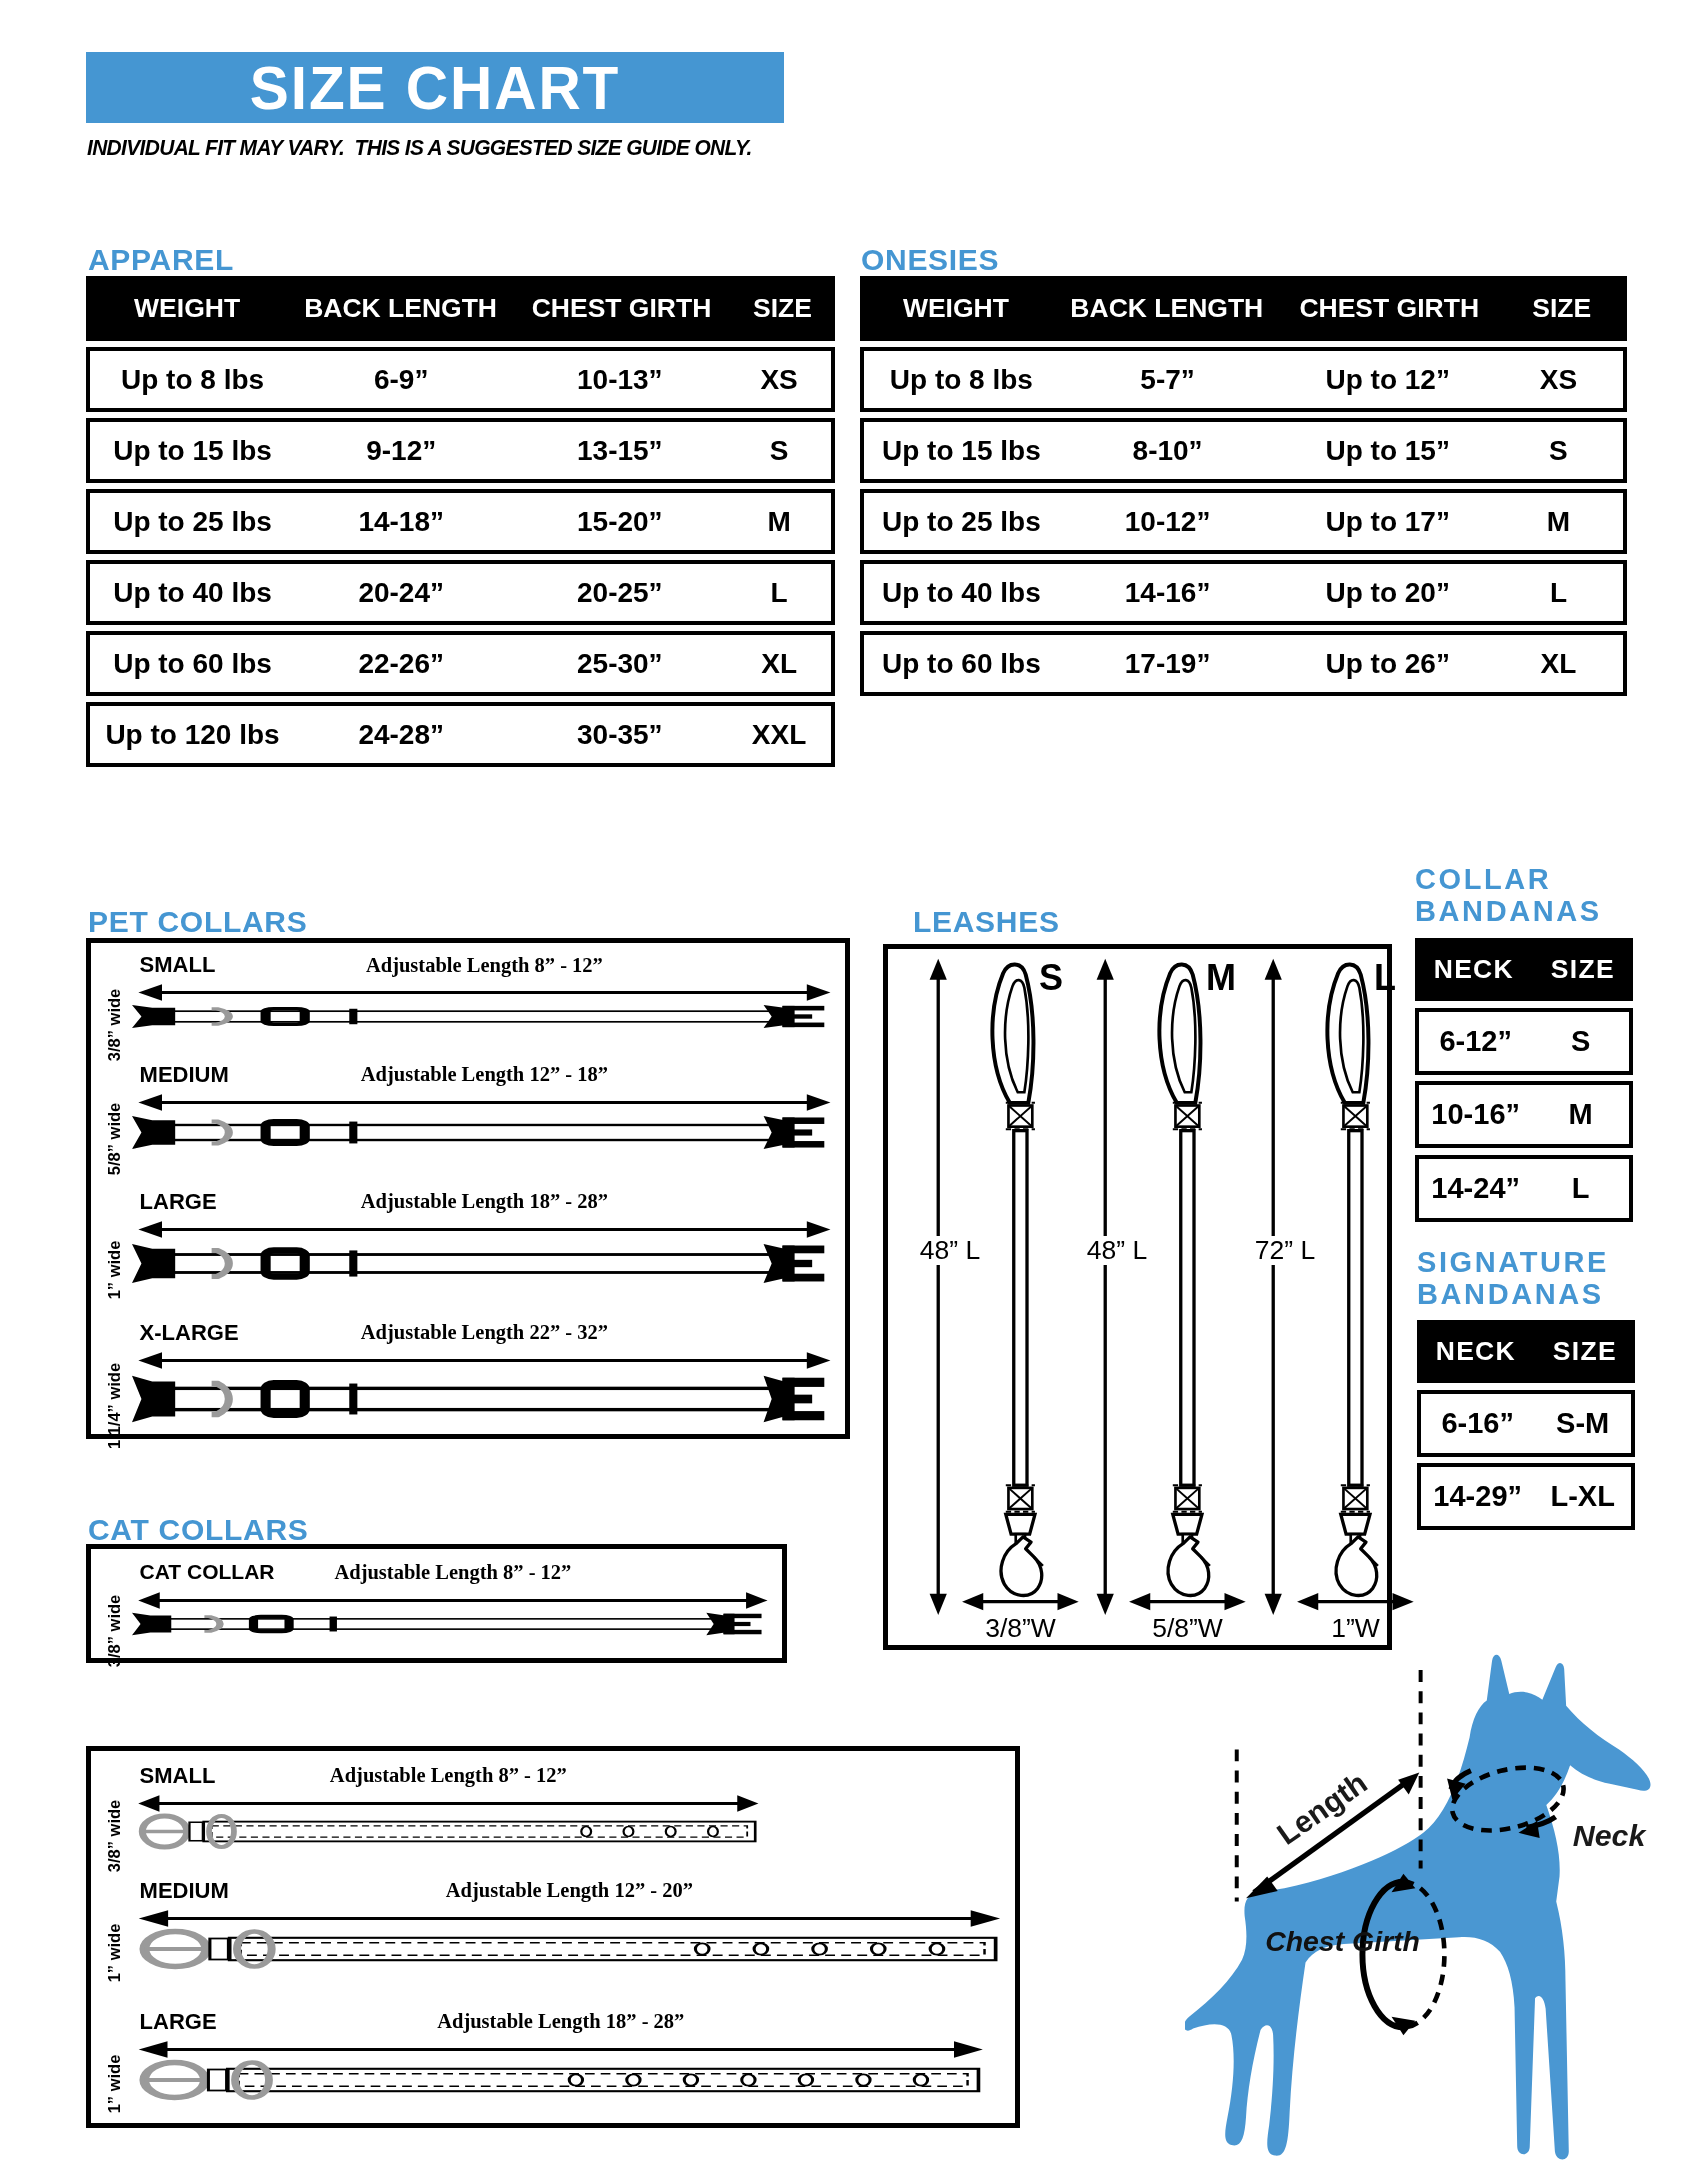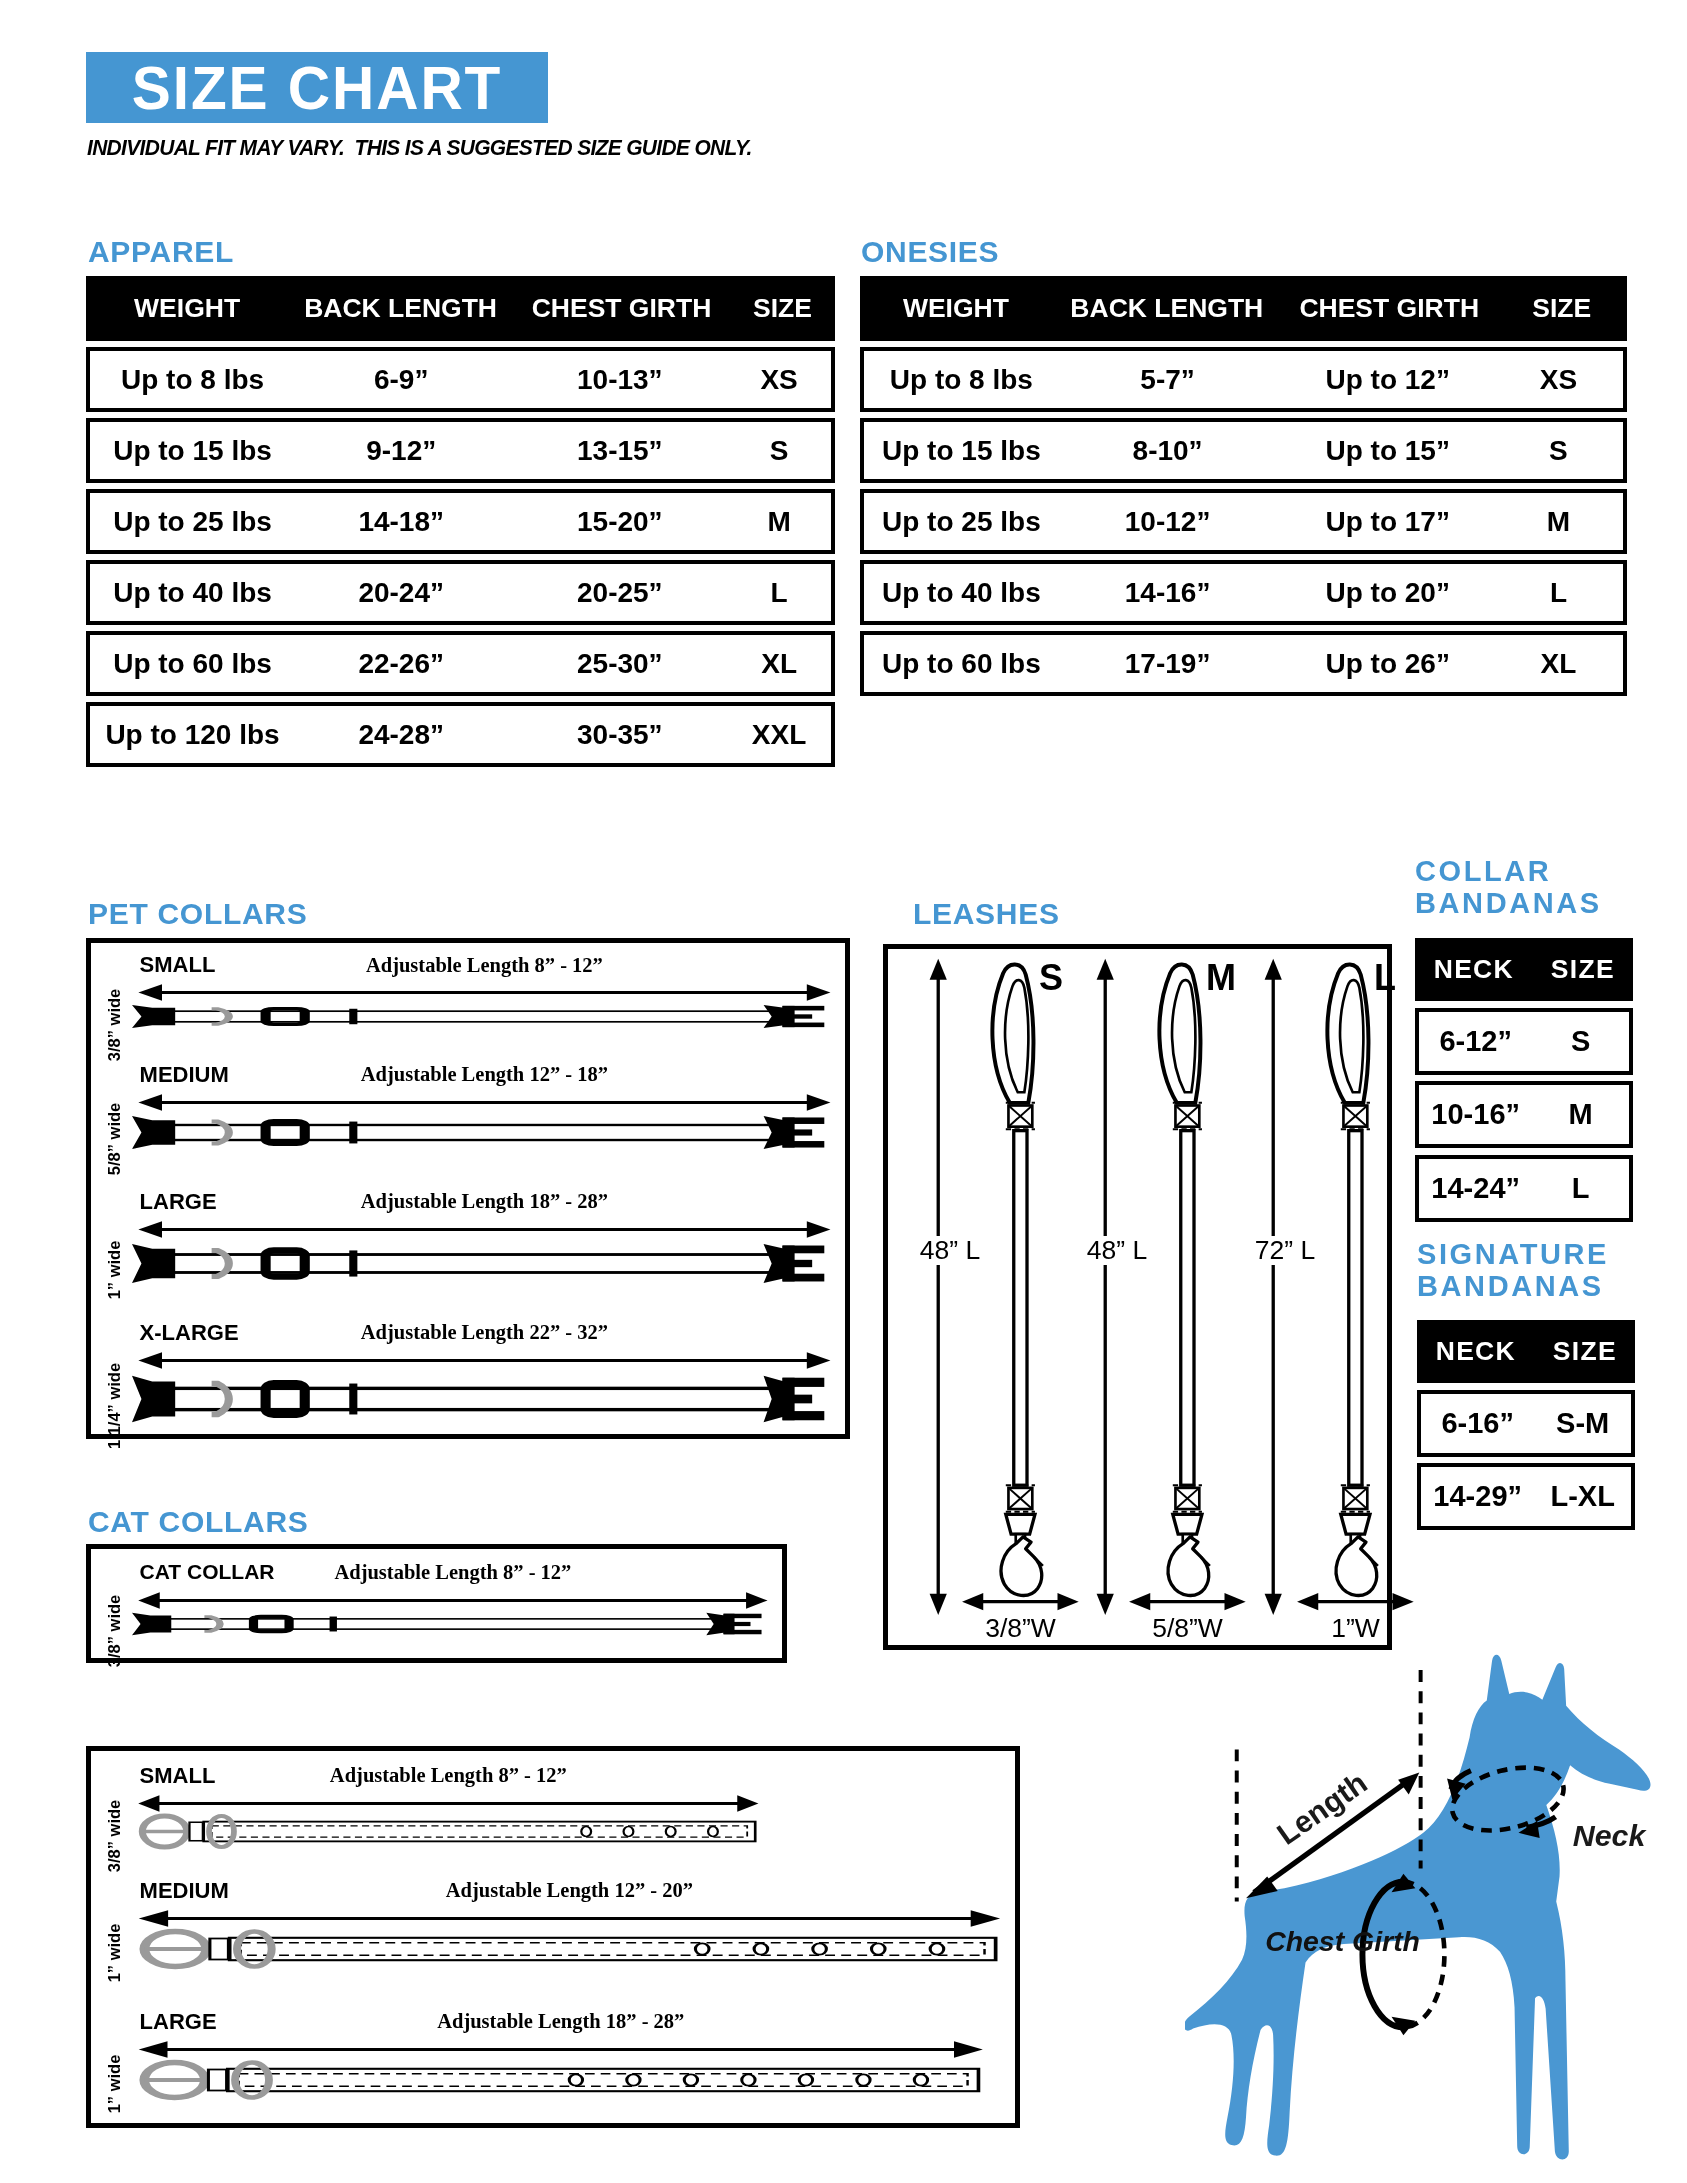--- a/index.html
+++ b/index.html
@@ -1,27 +1,27 @@
 <!DOCTYPE html>
 <html style="--accent: #4596d2;font-size:10.6px"><head>
 <meta charset="utf-8">
 <style>
   html,body{margin:0;padding:0;background:#fff;}
   #page{position:relative;width:1687px;height:2183px;background:#fff;overflow:hidden;
         font-family:"Liberation Sans",sans-serif;color:#000;}
 
   
-  .banner{position:absolute;left:86px;top:52px;width:462px;height:71px;
+  .banner{position:absolute;left:86px;top:52px;width:698px;height:71px;
           background:var(--accent,#4596d2);display:flex;align-items:center;justify-content:center;}
   .banner-title{color:#fff;font-weight:bold;font-size:61px;letter-spacing:2px;transform:scaleX(.96);}
   .disclaimer{position:absolute;left:87px;top:135px;font-size:22.5px;font-weight:bold;font-style:italic;
               letter-spacing:-0.7px;transform:scaleX(.93);transform-origin:left;white-space:pre;}
 
   
-  .sec-head{position:absolute;color:var(--accent,#4596d2);font-weight:bold;font-size:30px;letter-spacing:0.7px;white-space:nowrap;}
+  .sec-head{position:absolute;color:var(--accent,#4596d2);font-weight:bold;font-size:30px;letter-spacing:0.7px;white-space:nowrap;margin-top:8px;}
   .sec-head.spaced{letter-spacing:2.6px;font-size:29px;}
 
   
   .sizetable{position:absolute;border-radius:10px;}
   .sizetable .thead{background:#000;color:#fff;display:grid;height:65px;align-items:center;
                     font-weight:bold;font-size:26.5px;text-align:center;}
   .sizetable .trow{display:grid;height:65px;margin-top:6px;border:4.6px solid #000;box-sizing:border-box;
                    align-items:center;font-weight:bold;font-size:28px;text-align:center;background:#fff;}
   .apparel-t .thead,.apparel-t .trow{grid-template-columns:27% 30% 29% 14%;}
   .onesies-t .thead,.onesies-t .trow{grid-template-columns:25% 30% 28% 17%;}

